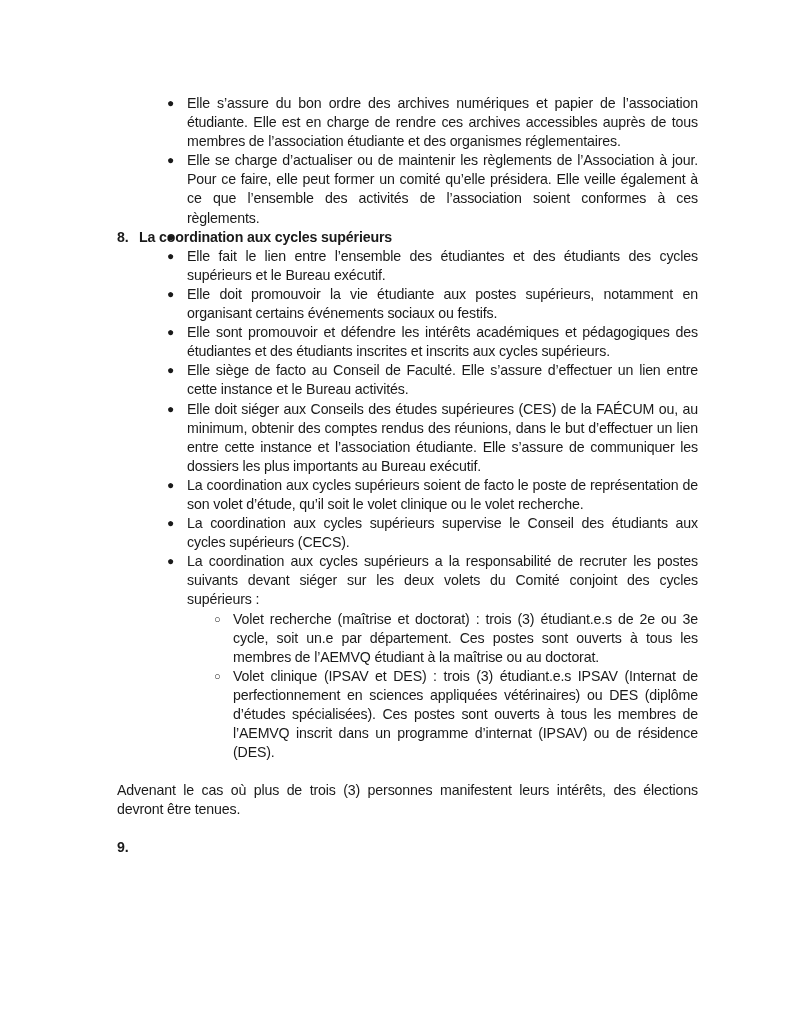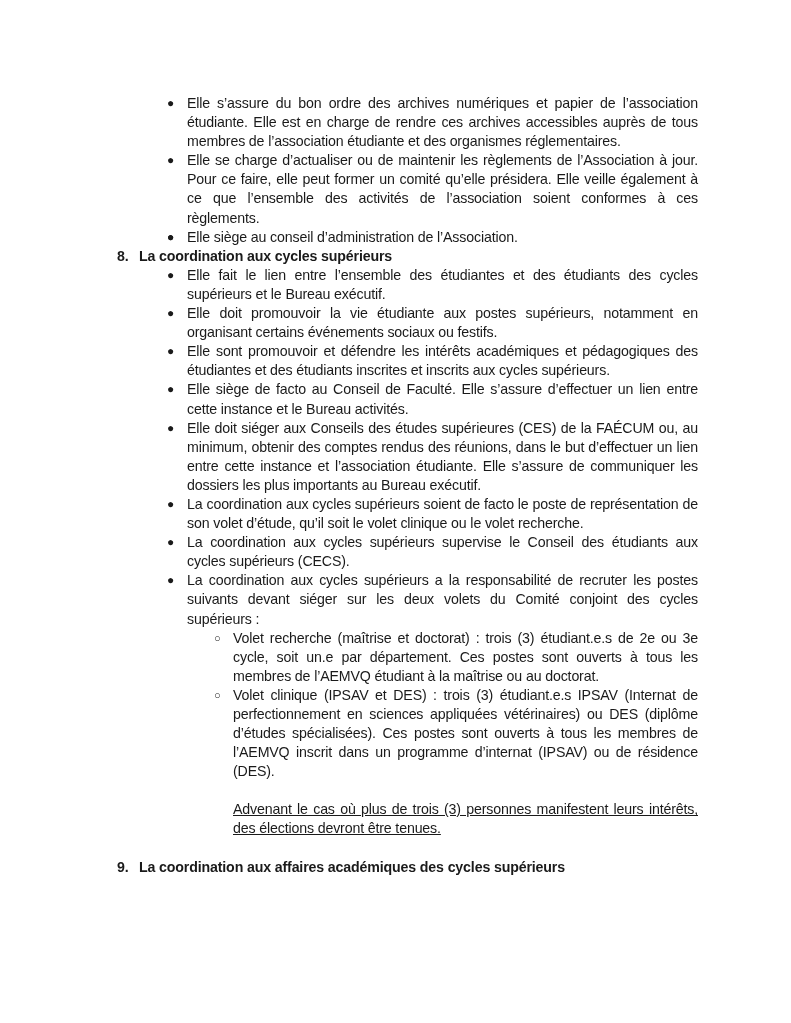--- a/index.html
+++ b/index.html
@@ -10,34 +10,34 @@
     font-size: 14.2px; line-height: 19.1px; letter-spacing: -0.15px; }
   .heading { position: relative; font-weight: bold; padding-left: 22px; margin: 0; }
   .heading .num { position: absolute; left: 0; top: 0; }
   ul.lvl1 { list-style: none; margin: 0; padding: 0 0 0 70px; }
   ul.lvl1 > li { position: relative; text-align: justify; }
   ul.lvl1 > li > .bullet { position: absolute; left: -20px; top: 0; font-size: 12px; }
   ul.lvl2 { list-style: none; margin: 0; padding: 0 0 0 46px; }
   ul.lvl2 > li { position: relative; text-align: justify; }
   ul.lvl2 > li > .bullet { position: absolute; left: -19px; top: 0; font-size: 11px; }
   .spacer { height: 19px; }
-  .note { margin-left: 116px; text-align: justify; text-decoration: underline; }
+  .note { text-align: justify; }
   .heading-last { margin-top: 19px; }
 </style>
 </head>
 <body>
 
 <div class="page">
   <div class="content">
 
     <ul class="lvl1">
       <li><span class="bullet">●</span><span>Elle s’assure du bon ordre des archives numériques et papier de l’association étudiante. Elle est en charge de rendre ces archives accessibles auprès de tous membres de l’association étudiante et des organismes réglementaires.</span></li>
       <li><span class="bullet">●</span><span>Elle se charge d’actualiser ou de maintenir les règlements de l’Association à jour. Pour ce faire, elle peut former un comité qu’elle présidera. Elle veille également à ce que l’ensemble des activités de l’association soient conformes à ces règlements.</span></li>
       <li><span class="bullet">●</span></li>
-      <li><span class="bullet">●</span><span>Elle siège au conseil d’administration de l’Association.</span></li>
+      <li><span class="bullet">●</span></li>
     </ul>
 
     <div class="heading">
       <span class="num">8.</span>
       <span>La coordination aux cycles supérieurs</span>
     </div>
 
     <ul class="lvl1">
       <li><span class="bullet">●</span><span>Elle fait le lien entre l’ensemble des étudiantes et des étudiants des cycles supérieurs et le Bureau exécutif.</span></li>
       <li><span class="bullet">●</span><span>Elle doit promouvoir la vie étudiante aux postes supérieurs, notamment en organisant certains événements sociaux ou festifs.</span></li>
@@ -52,17 +52,16 @@
           <li><span class="bullet">○</span><span>Volet clinique (IPSAV et DES) : trois (3) étudiant.e.s IPSAV (Internat de perfectionnement en sciences appliquées vétérinaires) ou DES (diplôme d’études spécialisées). Ces postes sont ouverts à tous les membres de l’AEMVQ inscrit dans un programme d’internat (IPSAV) ou de résidence (DES).</span></li>
         </ul>
       </li>
     </ul>
 
     <div class="spacer"></div>
     <div class="note">Advenant le cas où plus de trois (3) personnes manifestent leurs intérêts, des élections devront être tenues.</div>
 
     <div class="heading heading-last">
       <span class="num">9.</span>
-      <span>La coordination aux affaires académiques des cycles supérieurs</span>
     </div>
 
   </div>
 </div>
 
 </body></html>

